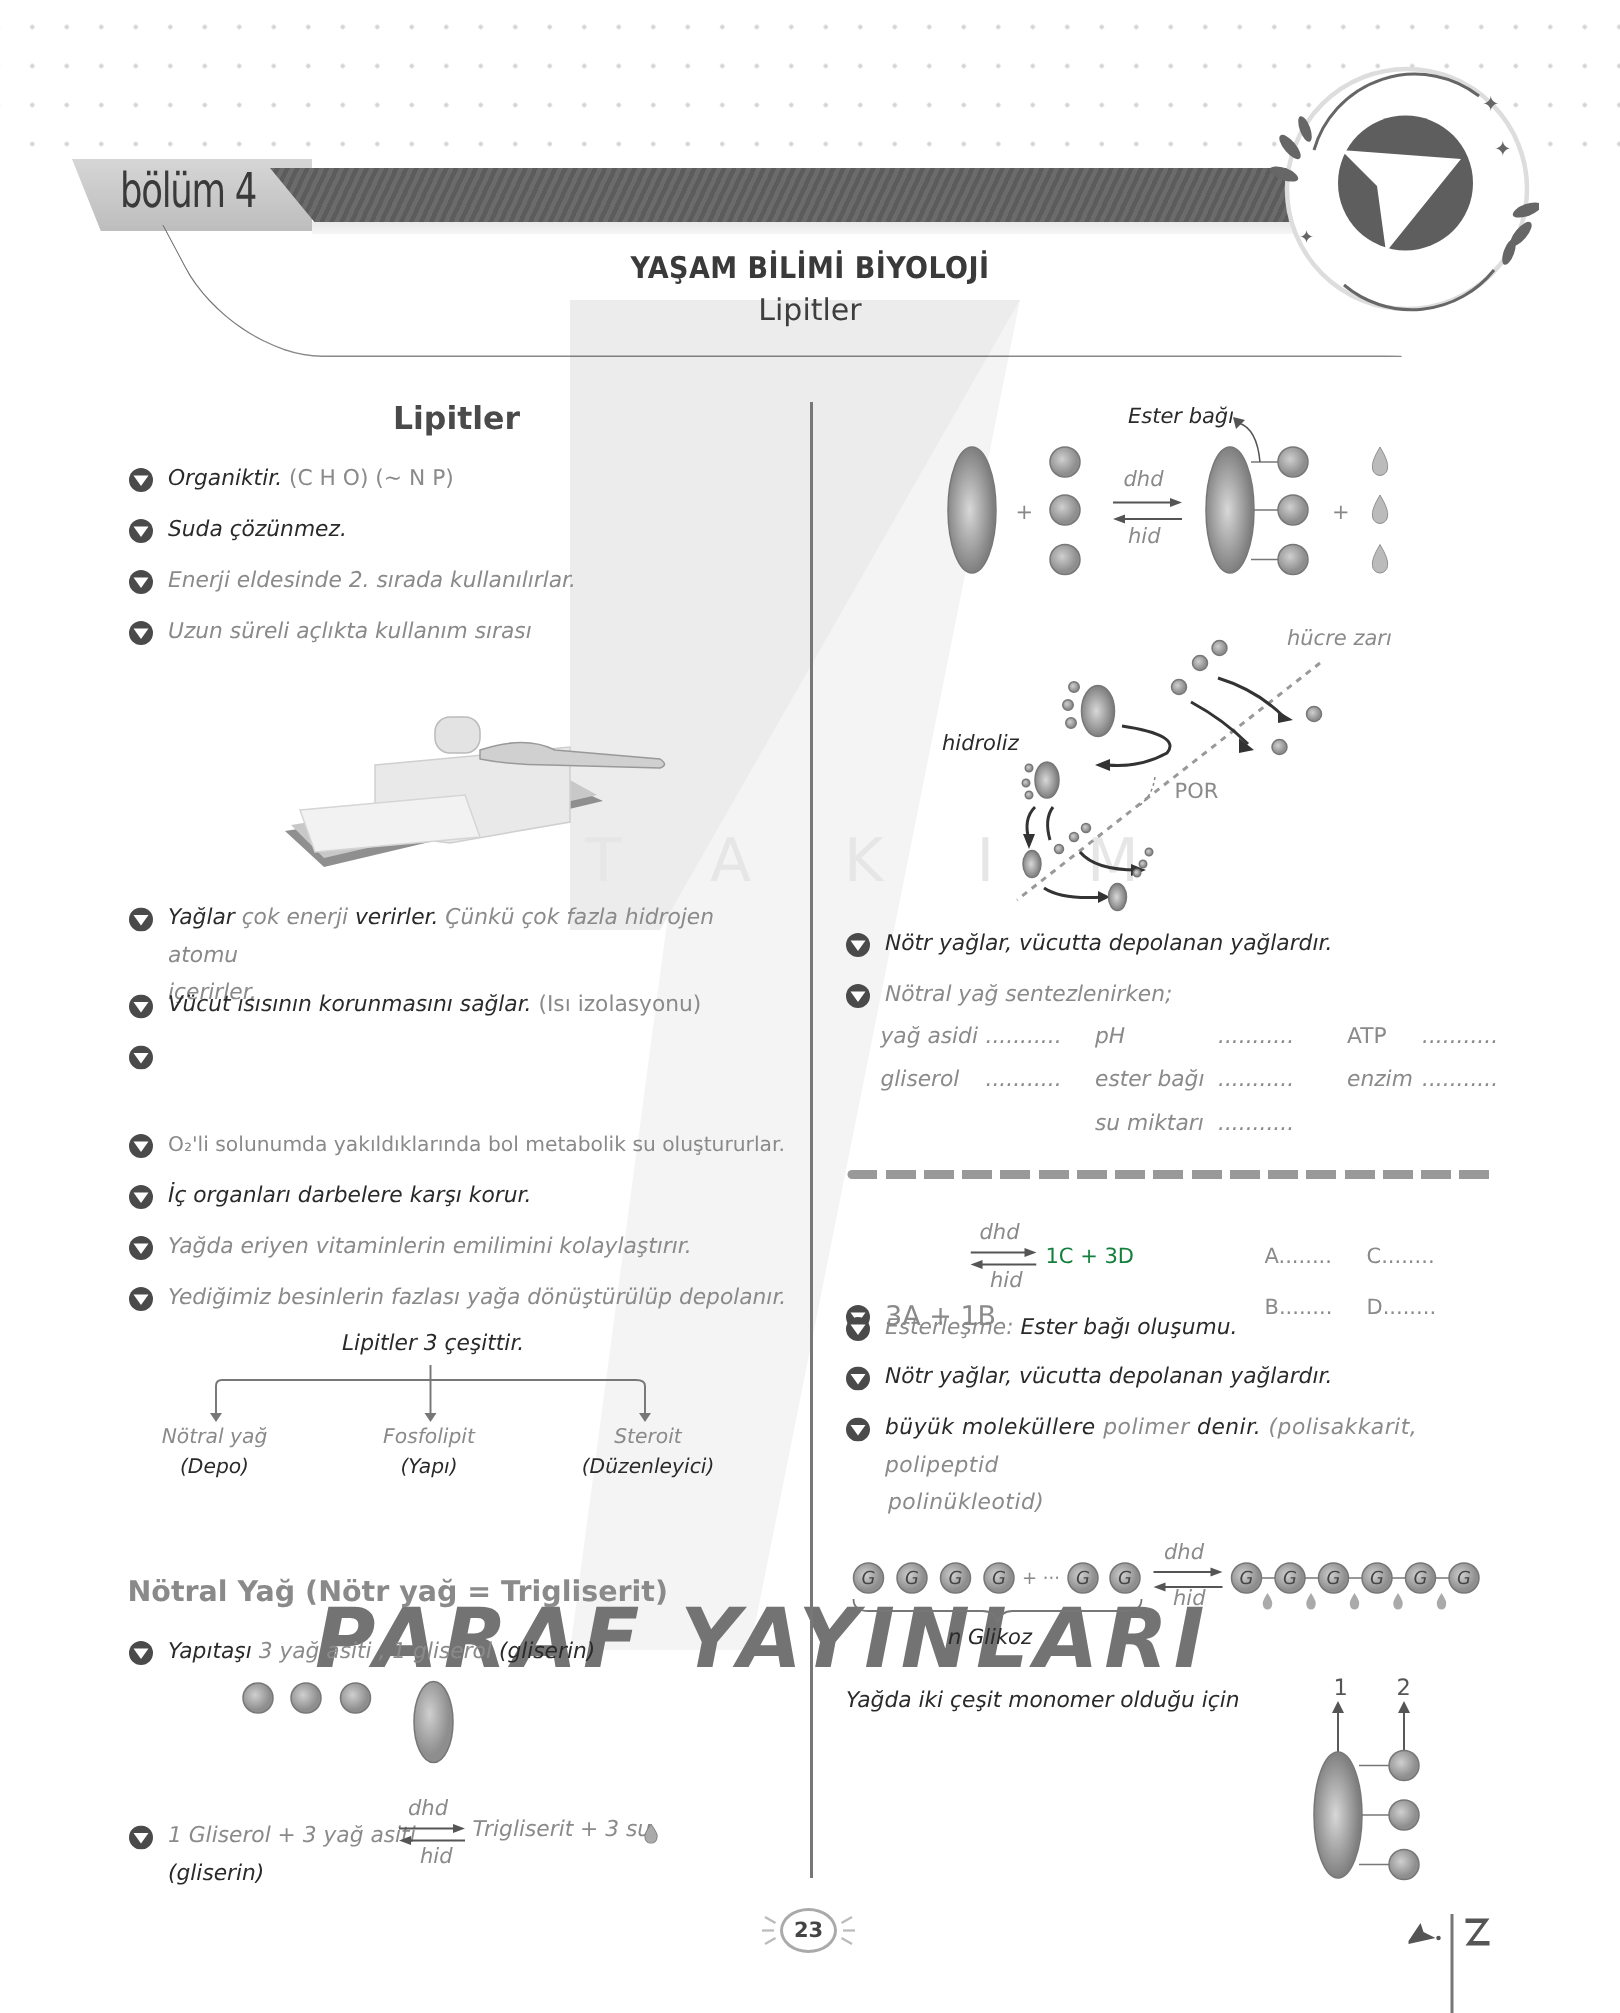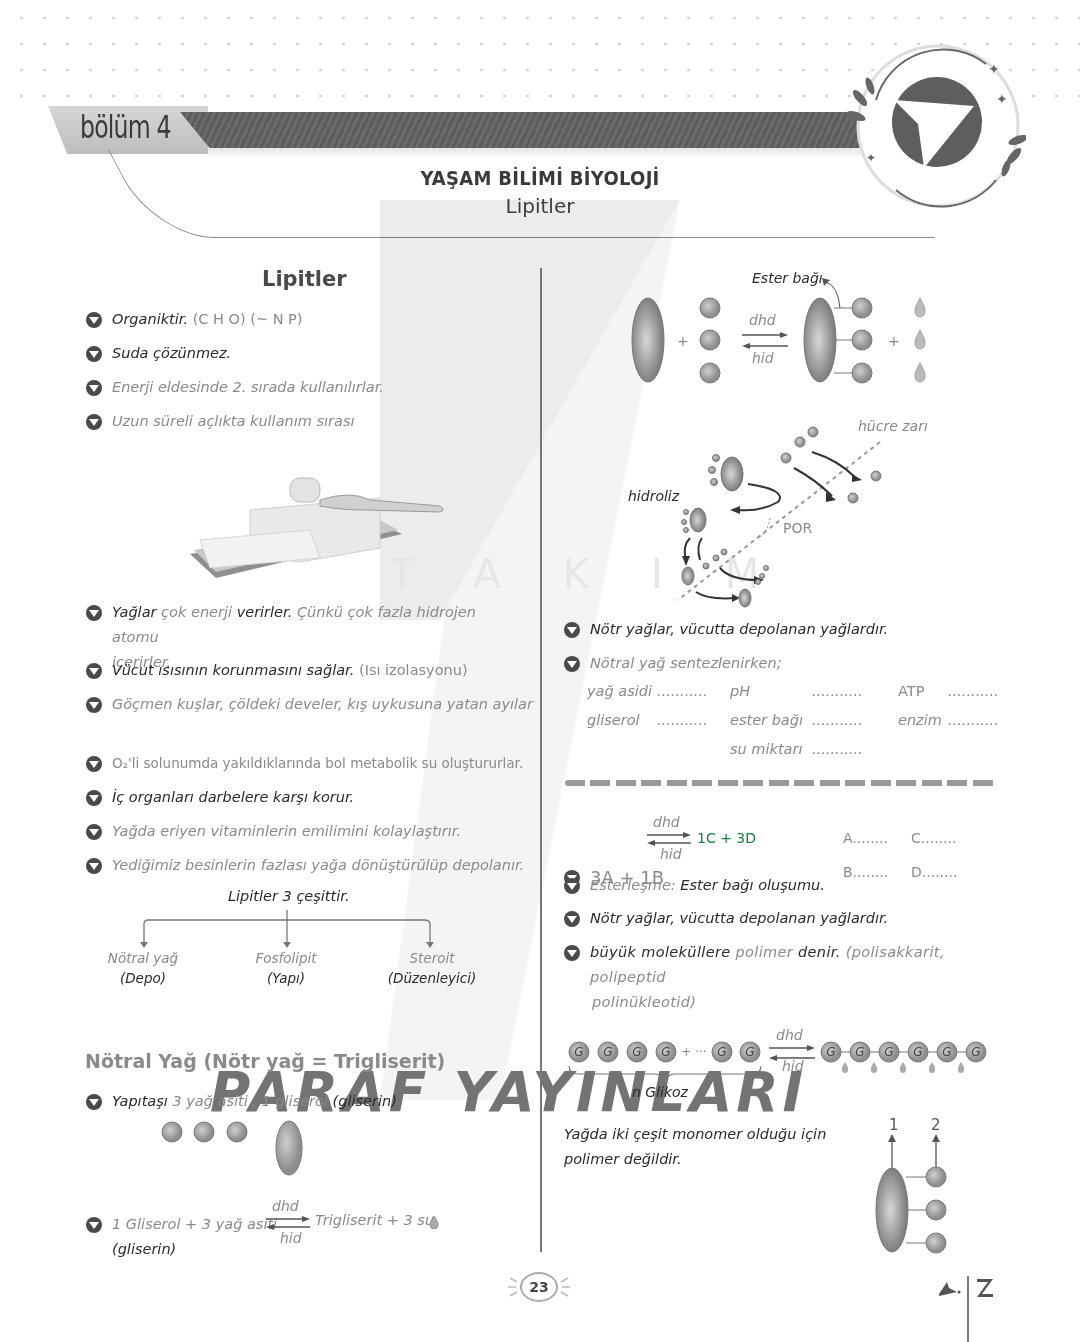--- a/index.html
+++ b/index.html
@@ -160,21 +160,20 @@
       <polygon points="3,5 13,5 8,12" fill="#fff"></polygon>
     </svg>
   <div class="txt"><span class="dark-t">Vücut ısısının korunmasını sağlar.</span><span class="light-t" style="font-style:normal"> (Isı izolasyonu)</span></div>
 </div>
 <div class="bullet hand" style="left:86px;top:695px">
   <svg class="ic" viewBox="0 0 16 16">
       <circle cx="8" cy="8" r="8" fill="#4a4a4a"></circle>
       <polygon points="3,5 13,5 8,12" fill="#fff"></polygon>
     </svg>
   <div class="txt light-t">
-      <div>Göçmen kuşlar, çöldeki develer, kış uykusuna yatan ayılar</div>
     </div>
 </div>
 <div class="bullet hand" style="left:86px;top:754px;font-size:13.5px">
   <svg class="ic" viewBox="0 0 16 16">
       <circle cx="8" cy="8" r="8" fill="#4a4a4a"></circle>
       <polygon points="3,5 13,5 8,12" fill="#fff"></polygon>
     </svg>
   <div class="txt light-t" style="font-style:normal">O₂'li solunumda yakıldıklarında bol metabolik su oluştururlar.</div>
 </div>
 <div class="bullet hand" style="left:86px;top:788px">
@@ -452,21 +451,20 @@
     <path d="M396 36 Q400 42 399 44 A3 3 0 0 1 393 44 Q392 42 396 36Z" fill="#aaa"></path>
     <path d="M4 40 Q4 48 14 48 H90 Q98 48 100 56 Q102 48 110 48 H186 Q196 48 196 40" fill="none" stroke="#777" stroke-width="1.2"></path>
   </g>
 </svg>
 <div class="hand light-t" style="position:absolute;left:776px;top:1027px;font-size:14px">dhd</div>
 <div class="hand light-t" style="position:absolute;left:782px;top:1058px;font-size:14px">hid</div>
 <div class="hand dark-t" style="position:absolute;left:632px;top:1084px;font-size:14px">n Glikoz</div>
 
 <div class="hand dark-t" style="position:absolute;left:564px;top:1122px;line-height:25px">
   <div>Yağda iki çeşit monomer olduğu için</div>
-    <div>polimer değildir.</div>
 </div>
 <div style="position:absolute;left:889px;top:1116px;font-size:15px;color:#555">1</div>
 <div style="position:absolute;left:931px;top:1116px;font-size:15px;color:#555">2</div>
 <svg style="position:absolute;left:870px;top:1134px" width="80" height="124">
   <line x1="22" y1="34" x2="22" y2="4" stroke="#555" stroke-width="1.3"></line>
     <polygon points="18,8 22,0 26,8" fill="#555"></polygon>
   <line x1="66" y1="34" x2="66" y2="4" stroke="#555" stroke-width="1.3"></line>
     <polygon points="62,8 66,0 70,8" fill="#555"></polygon>
   <ellipse cx="22" cy="76" rx="16" ry="42" fill="url(#ga)" stroke="#777"></ellipse>
   <line x1="36" y1="43" x2="56" y2="43" stroke="#777"></line>

